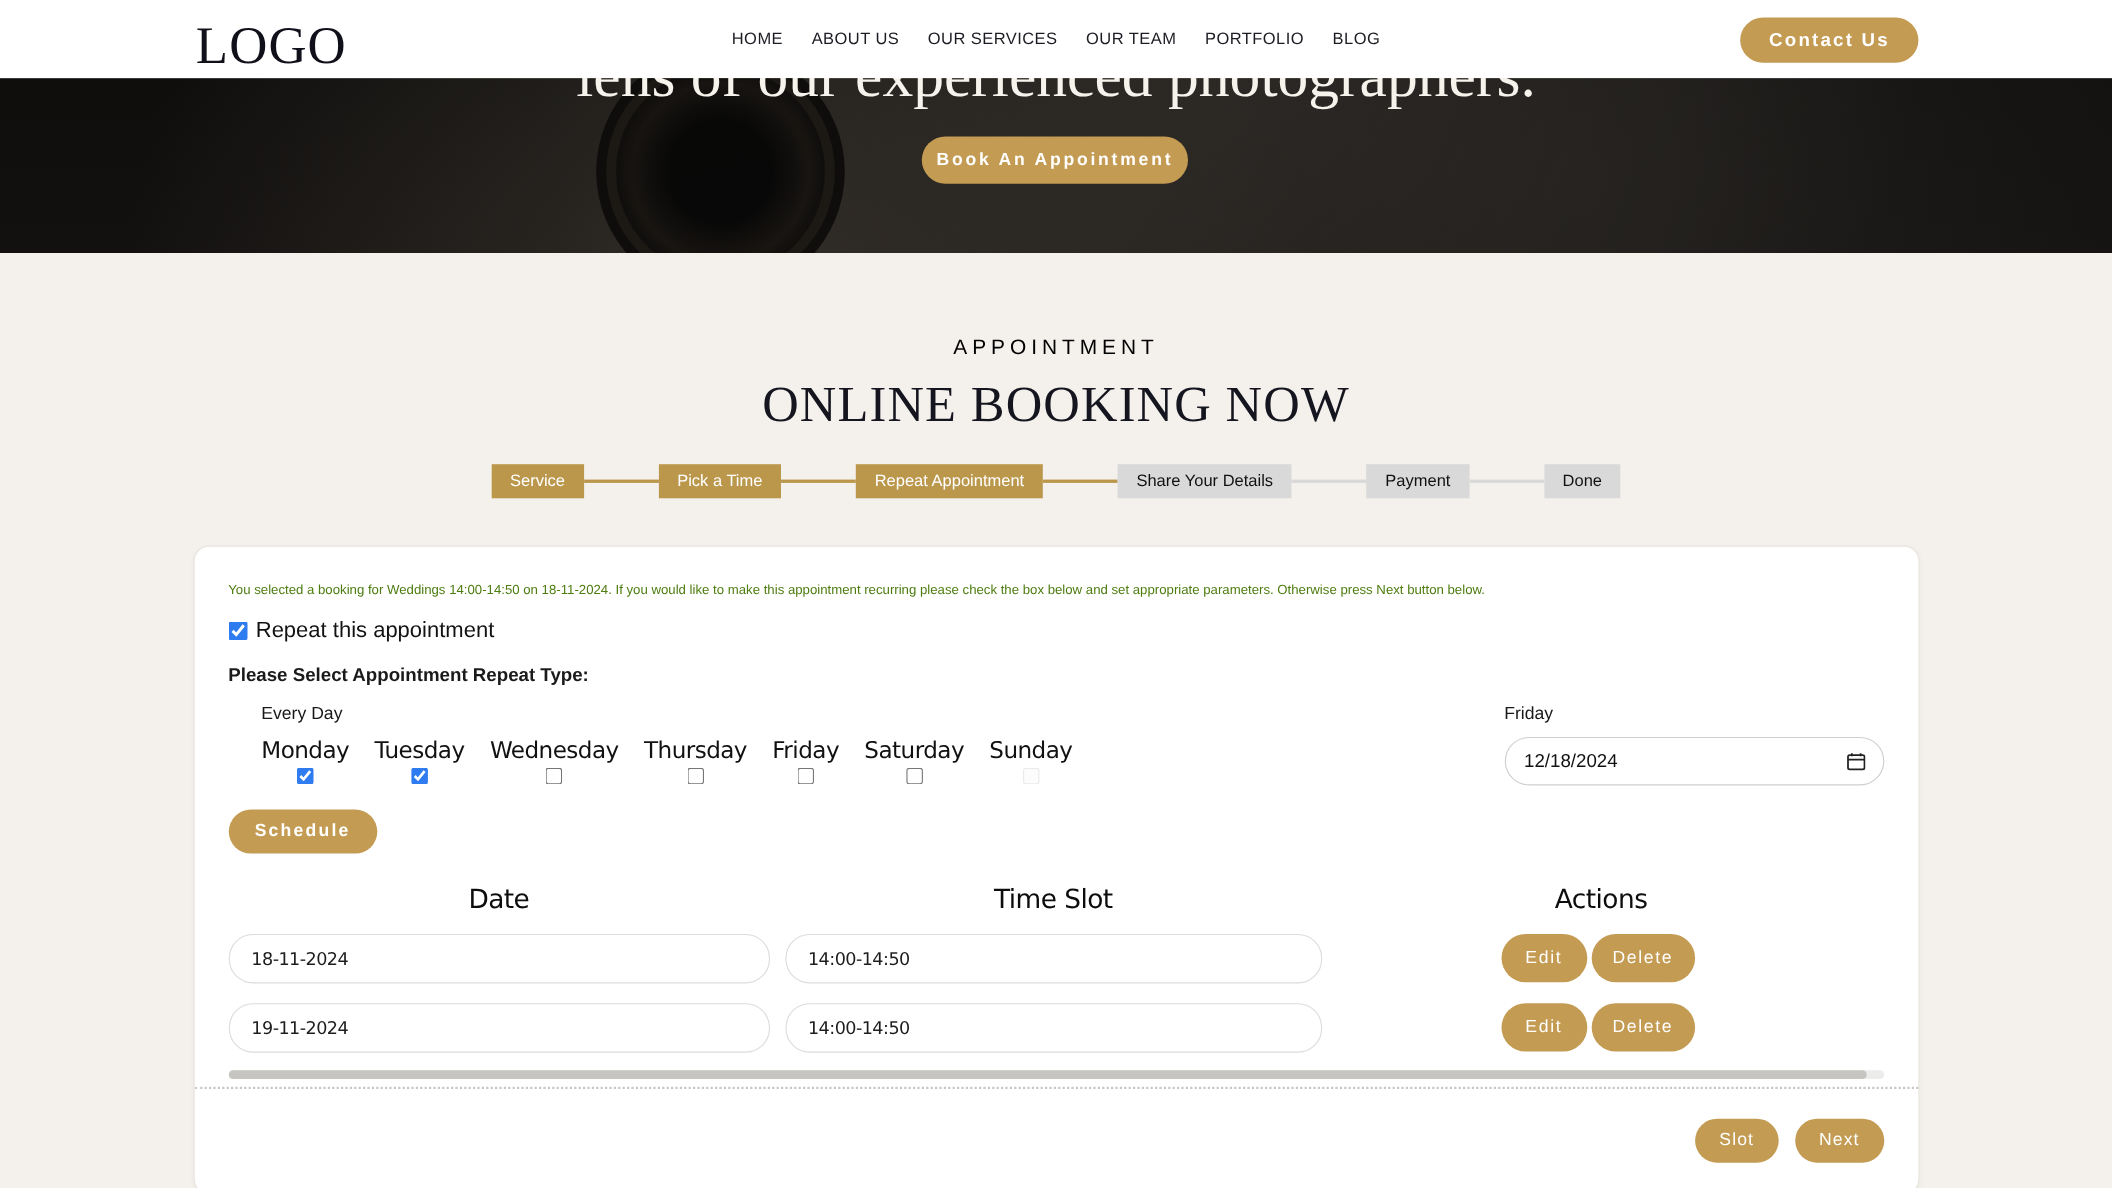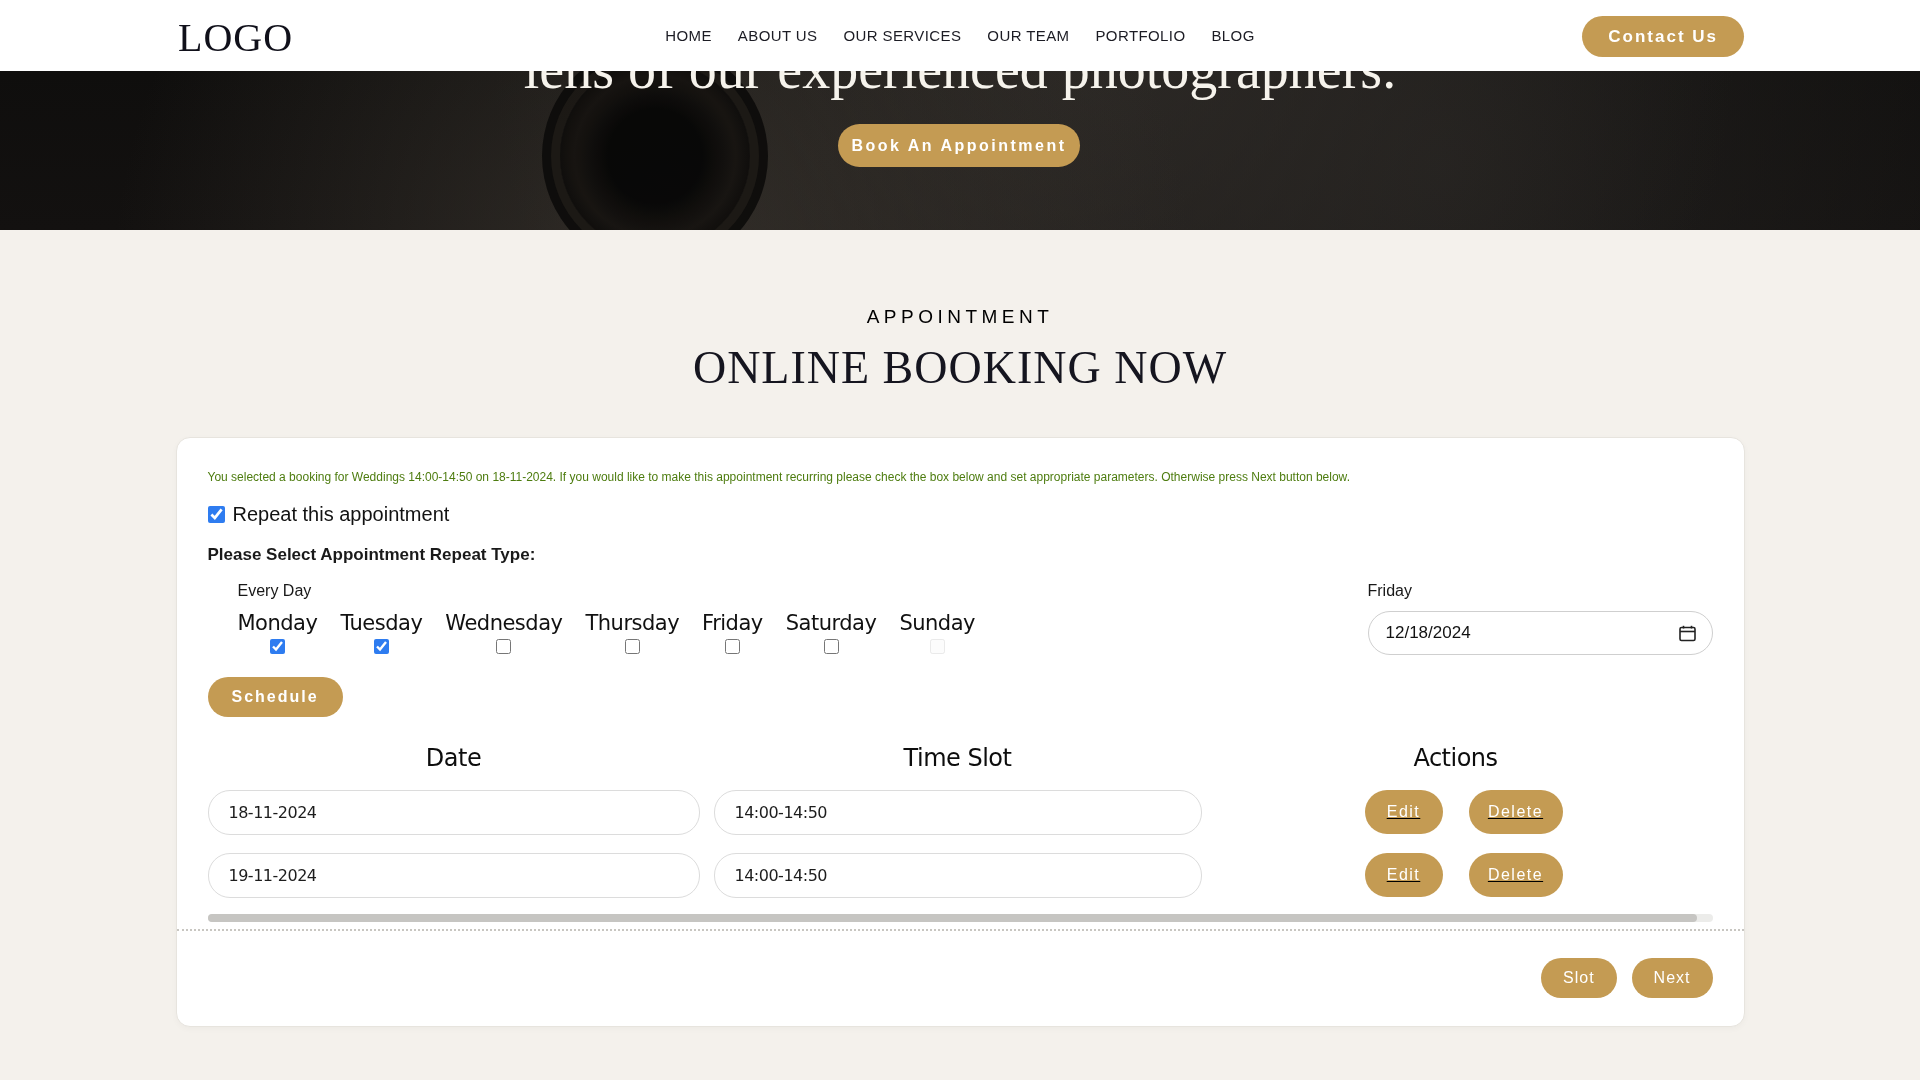--- a/index.html
+++ b/index.html
@@ -3,21 +3,21 @@
 <meta charset="utf-8">
 <style>
   * { margin:0; padding:0; box-sizing:border-box; }
   html,body { width:1920px; height:1080px; overflow:hidden; background:#f4f1ec;
               font-family:"Liberation Sans", sans-serif; }
 
   
   .header { position:relative; z-index:5; height:71px; background:#ffffff;
             display:flex; align-items:center; padding:0 40px; }
   .logo { position:absolute; left:178px; top:14px; font-family:"Liberation Serif", serif;
-          font-size:40px; letter-spacing:1px; color:#10101a; font-weight:500; }
+          font-size:48px; letter-spacing:1px; color:#10101a; font-weight:500; }
   .nav { margin:0 auto; display:flex; gap:26px; align-items:center; }
   .nav a { font-size:15px; color:#1c1c24; text-decoration:none; letter-spacing:.4px; cursor:pointer; }
   .btn { border:none; cursor:pointer; color:#fff; background:#c49b53;
          font-family:"Liberation Sans", sans-serif; }
   .contact-btn { position:absolute; right:176px; top:16px; height:41px; padding:0 26px;
                  border-radius:21px; font-size:17px; font-weight:bold; letter-spacing:2px; }
 
   
   .hero { position:relative; height:159px; overflow:hidden;
           background:
@@ -92,21 +92,21 @@
   .th-date { width:492px; }
   .th-time { width:488px; margin-left:14px; }
   .th-actions { width:182px; margin-left:163px; }
 
   .trow { margin-top:18px; display:flex; align-items:center; }
   .cell-input { height:45px; border:1px solid #dcdcdc; border-radius:22px; background:#fff;
                 padding:15px 20px; font-size:16px; color:#1d1d1d;
                 font-family:"DejaVu Sans", sans-serif; letter-spacing:-0.5px; }
   .cell-date { width:492px; }
   .cell-time { width:488px; margin-left:14px; }
-  .actions { margin-left:163px; display:flex; gap:26px;text-decoration:underline; }
+  .actions { margin-left:163px; display:flex; gap:4px; }
   .act-btn { height:44px; border-radius:22px; font-size:16px; letter-spacing:1.5px; }
   .edit-btn { width:78px; }
   .delete-btn { width:94px; }
 
   .scrollbar { margin-top:16px; height:8px; background:#ececea; border-radius:4px; position:relative; }
   .scroll-thumb { position:absolute; left:0; top:0; height:8px; width:99%;
                   background:#c6c5c2; border-radius:4px; }
   .dotted { margin:7px -31px 0; border-top:2px dotted #c8c6c1; }
 
   .footer-btns { display:flex; justify-content:flex-end; gap:15px; margin-top:27px; padding-bottom:28px; }
@@ -131,20 +131,33 @@
 <section class="hero">
   <div class="lens"></div>
   <h1>lens of our experienced photographers.</h1>
   <button class="btn hero-cta">Book An Appointment</button>
 </section>
 
 <main class="booking">
   <div class="eyebrow">APPOINTMENT</div>
   <h2 class="title">ONLINE BOOKING NOW</h2>
 
+  <div class="stepper">
+    <div class="step" data-state="active">Service</div>
+    <i class="conn" data-state="active"></i>
+    <div class="step" data-state="active">Pick a Time</div>
+    <i class="conn" data-state="active"></i>
+    <div class="step" data-state="active">Repeat Appointment</div>
+    <i class="conn" data-state="active"></i>
+    <div class="step" data-state="inactive">Share Your Details</div>
+    <i class="conn" data-state="inactive"></i>
+    <div class="step" data-state="inactive">Payment</div>
+    <i class="conn" data-state="inactive"></i>
+    <div class="step" data-state="inactive">Done</div>
+  </div>
 
   <div class="card">
     <p class="intro">You selected a booking for Weddings 14:00-14:50 on 18-11-2024. If you would like to make this appointment recurring please check the box below and set appropriate parameters. Otherwise press Next button below.</p>
 
     <div class="repeat-row">
       <input type="checkbox" id="repeat-cb" checked="" style="">
       <label for="repeat-cb">Repeat this appointment</label>
     </div>
 
     <div class="repeat-heading">Please Select Appointment Repeat Type:</div>

